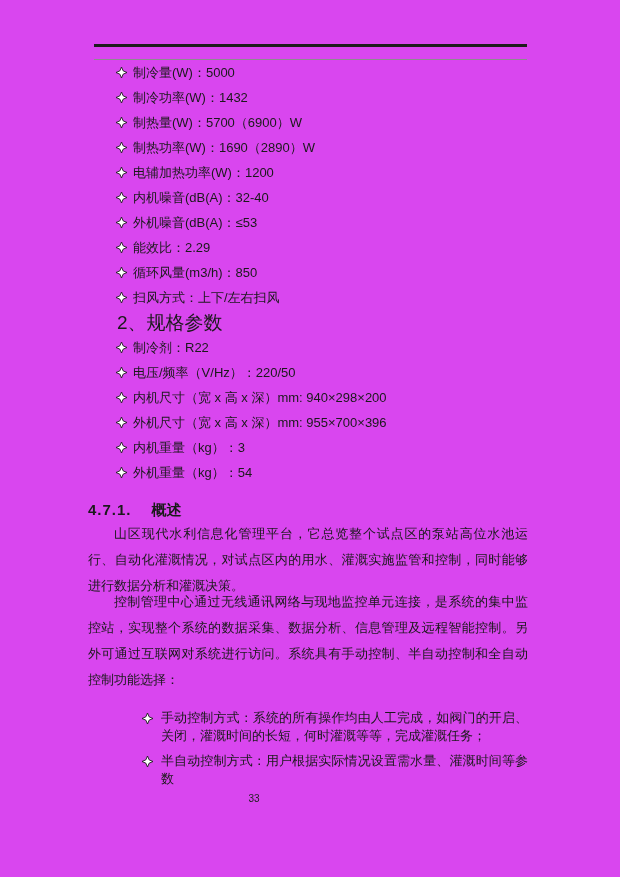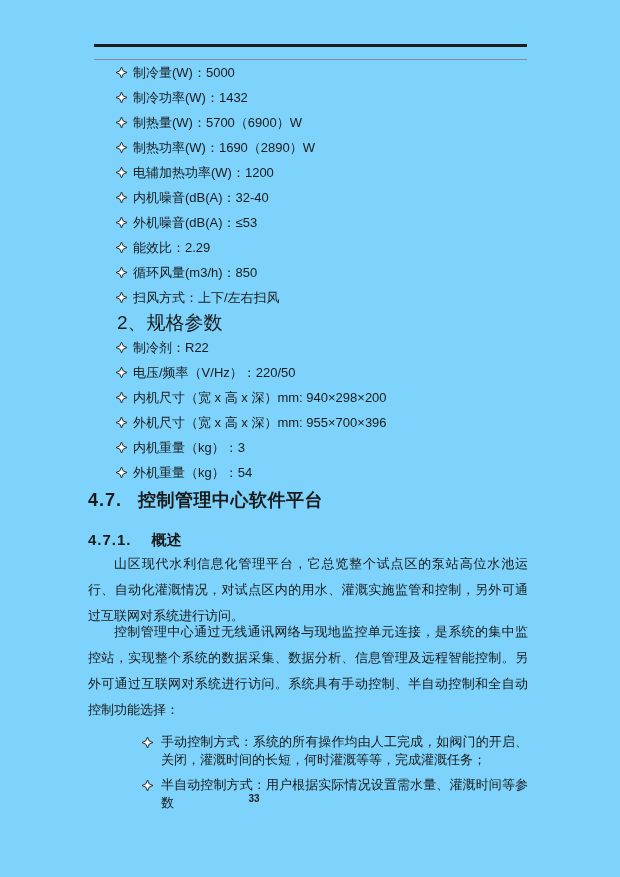--- a/index.html
+++ b/index.html
@@ -1,20 +1,20 @@
 <!DOCTYPE html>
 <html><head>
 <meta charset="utf-8">
 <style>
   * { margin:0; padding:0; box-sizing:border-box; }
   html,body { background:#ffffff; }
   .page {
     position:relative;
     width:620px; height:877px;
-    background:#7dd3fc;
+    background:#d946ef;
     font-family:"Liberation Sans", sans-serif;
     color:#1a1a1a;
     overflow:hidden;
   }
   .rule-thick {
     position:absolute; top:44px; left:94px; width:433px;
     border-top:3px solid #1c1c1c;
   }
   .rule-thin {
     position:absolute; top:59px; left:94px; width:433px;
@@ -51,32 +51,32 @@
     white-space:nowrap;
   }
   .h-sub .h-num { margin-right:20px; letter-spacing:1px; }
   .para {
     font-size:13px; line-height:26px;
     text-align:justify;
     text-indent:2em;
   }
   .para.p1 { margin-top:-4px; }
   .para.p2 { margin-top:-10px; }
-  .ctl-list { list-style:none; margin-top:10px; }
+  .ctl-list { list-style:none; margin-top:16px; }
   .ctl-list li { display:flex; margin-bottom:7px; }
   .ctl-list .bullet { margin:4px 8px 0 54px; }
   .ctl-text {
     flex:1;
     font-size:13px; line-height:18px;
     text-align:justify;
   }
   .page-number {
     position:absolute; top:793px; left:0; width:508px;
     text-align:center;
-    font-size:10px; font-weight:bold; color:#222;
+    font-size:10px; font-weight:normal; color:#222;
   }
 </style>
 </head>
 <body>
 
 <div class="page">
   <div class="rule-thick"></div>
   <div class="rule-thin"></div>
 
   <div class="content">
@@ -194,29 +194,26 @@
         </li>
 
         <li>
           <svg class="bullet" width="11" height="11" viewBox="0 0 12 12">
             <polygon points="6,0 7.8,4.2 12,6 7.8,7.8 6,12 4.2,7.8 0,6 4.2,4.2" fill="#ffffff" stroke="#1a1a1a" stroke-width="1"></polygon>
           </svg>
           <span>外机重量（kg）：54</span>
         </li>
       </ul>
 
-    <div class="h-sec">
-      <span class="h-num">4.7.</span><span>控制管理中心软件平台</span>
-    </div>
 
     <div class="h-sub">
       <span class="h-num">4.7.1.</span><span>概述</span>
     </div>
 
-    <p class="para p1">山区现代水利信息化管理平台，它总览整个试点区的泵站高位水池运行、自动化灌溉情况，对试点区内的用水、灌溉实施监管和控制，另外可通过互联网对系统进行访问。</p>
+    <p class="para p1">山区现代水利信息化管理平台，它总览整个试点区的泵站高位水池运行、自动化灌溉情况，对试点区内的用水、灌溉实施监管和控制，同时能够进行数据分析和灌溉决策。</p>
     <p class="para p2">控制管理中心通过无线通讯网络与现地监控单元连接，是系统的集中监控站，实现整个系统的数据采集、数据分析、信息管理及远程智能控制。另外可通过互联网对系统进行访问。系统具有手动控制、半自动控制和全自动控制功能选择：</p>
 
     <ul class="ctl-list">
 
         <li>
           <svg class="bullet" width="11" height="11" viewBox="0 0 12 12">
             <polygon points="6,0 7.8,4.2 12,6 7.8,7.8 6,12 4.2,7.8 0,6 4.2,4.2" fill="#ffffff" stroke="#1a1a1a" stroke-width="1"></polygon>
           </svg>
           <div class="ctl-text">手动控制方式：系统的所有操作均由人工完成，如阀门的开启、关闭，灌溉时间的长短，何时灌溉等等，完成灌溉任务；</div>
         </li>

